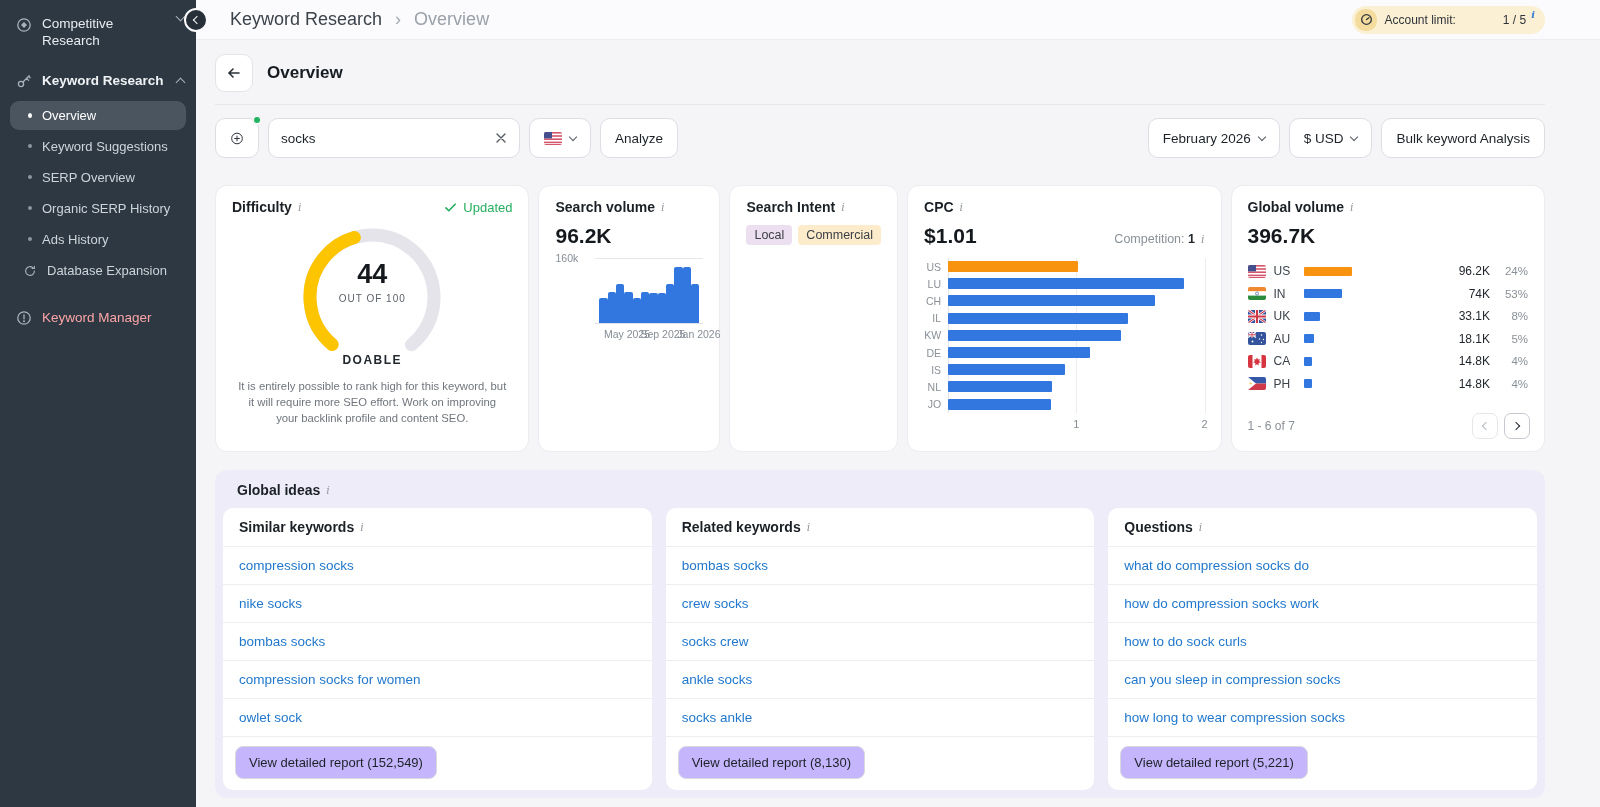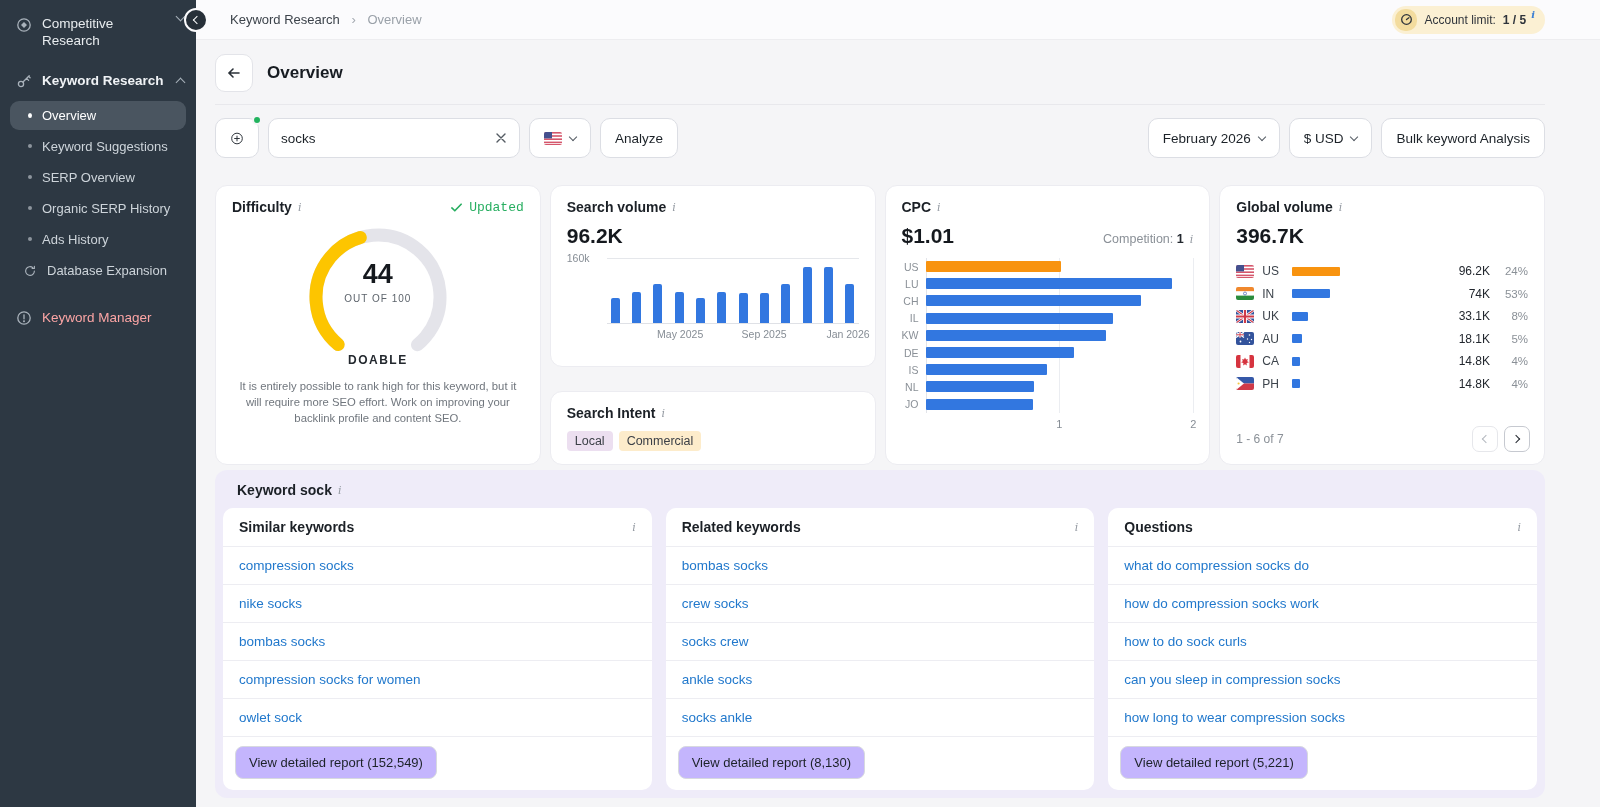--- a/index.html
+++ b/index.html
@@ -21,27 +21,27 @@
   .side-item { display:flex; align-items:center; gap:10px; padding:7px 10px 7px 18px; margin:2px 0; border-radius:9px; font-size:13px; color:#cdd4da; cursor:pointer; }
   .side-item .dot { width:4px; height:4px; border-radius:50%; background:#8d959d; flex:0 0 4px; }
   .side-item.active { background:#4a5560; color:#fff; }
   .side-item.active .dot { width:5px; height:5px; background:#fff; }
   .side-item .sicon { width:14px; height:14px; flex:0 0 14px; margin-left:-5px; }
 
   
   .main { flex:1; display:flex; flex-direction:column; min-width:0; }
   .topbar { height:40px; background:#fbfbfd; border-bottom:1px solid #ededf0; display:flex; align-items:center; padding:0 55px 0 34px; }
   .collapse-btn { position:absolute; left:196px; top:20px; transform:translate(-50%,-50%); width:24px; height:24px; border-radius:50%; background:#273039; border:2px solid #fbfbfd; color:#fff; display:flex; align-items:center; justify-content:center; cursor:pointer; z-index:5; }
-  .crumb { font-size:13px; }
+  .crumb { font-size:18px; }
   .crumb .parent { color:#3c434b; cursor:pointer; }
   .crumb .sep { color:#a4aab2; margin:0 8px; }
   .crumb .current { color:#9aa1a9; }
   .acct { margin-left:auto; background:#fbf0d3; border-radius:14px; display:flex; align-items:center; gap:7px; padding:3px 10px 3px 3px; font-size:12px; color:#2f343b; }
   .acct-chip { background:#f3dc9e; border-radius:10px; width:22px; height:22px; display:flex; align-items:center; justify-content:center; color:#2f343b; }
-  .acct b { font-weight:700; }
+  .acct b { font-weight:400;margin-left:40px; }
   .acct .sup { color:#3b7fd4; font:italic 700 10px "DejaVu Serif", serif; align-self:flex-start; margin-left:-2px; }
 
   .content { flex:1; padding:12px 55px 0 19px; overflow:hidden; }
   .page-head { display:flex; align-items:center; gap:14px; padding:2px 0 12px 0; border-bottom:1px solid #e8e8ec; }
   .back-btn { width:38px; height:38px; background:#fff; border:1px solid #e3e4e9; border-radius:10px; display:flex; align-items:center; justify-content:center; font-size:17px; color:#2a3037; cursor:pointer; }
   .page-title { font-size:17px; font-weight:700; color:#171c22; }
 
   .toolbar { display:flex; align-items:center; gap:9px; margin-top:13px; }
   .btn { background:#fff; border:1px solid #dcdee4; border-radius:10px; height:40px; display:flex; align-items:center; justify-content:center; gap:8px; font-size:13.5px; color:#1c2228; padding:0 14px; cursor:pointer; white-space:nowrap; }
   .plus-btn { width:44px; position:relative; }
@@ -53,27 +53,27 @@
   .right-tools { margin-left:auto; display:flex; gap:9px; }
   .flag { width:18px; height:13px; border-radius:2px; overflow:hidden; display:inline-block; box-shadow:0 0 0 1px rgba(0,0,0,.08) inset; flex:0 0 18px; }
 
   
   .cards { display:grid; grid-template-columns:repeat(4,1fr); gap:9px; margin-top:27px; height:267px; }
   .card { background:#fff; border:1px solid #ececf1; border-radius:12px; padding:13px 16px; position:relative; }
   .card-title { font-size:14px; font-weight:700; color:#1b2026; display:flex; align-items:center; }
   .info { font:italic 11px "DejaVu Serif", serif; color:#959ba3; margin-left:6px; cursor:pointer; }
   .big { font-size:21px; font-weight:700; color:#15191e; margin-top:9px; }
 
-  .mid-col { display:flex; flex-direction:column; gap:24px; }
+  .mid-col { display:flex; flex-direction:row; gap:9px; }
   .sv-card { flex:0 0 182px; }
   .si-card { flex:1; }
 
   
   .diff-head { display:flex; align-items:center; justify-content:space-between; }
-  .updated { color:#27ae60; font-size:13px; display:flex; align-items:center; gap:6px;font-family:Liberation Mono, monospace; }
+  .updated { color:#27ae60; font-size:13px; display:flex; align-items:center; gap:6px; }
   .gauge-wrap { width:170px; margin:2px auto 0; position:relative; }
   .gauge-center { position:absolute; left:0; right:0; top:44px; text-align:center; }
   .gauge-score { font-size:27px; font-weight:700; color:#15191e; line-height:1; }
   .gauge-sub { font-size:10px; letter-spacing:1px; color:#5c636b; margin-top:5px; }
   .gauge-verdict { text-align:center; font-size:12px; font-weight:700; letter-spacing:1.5px; color:#23282e; margin-top:-14px; }
   .diff-desc { font-size:11.3px; color:#70767d; text-align:center; line-height:1.4; margin-top:12px; padding:0 6px; }
 
   
   .sv-chart { margin:10px 0 0 40px; position:relative; height:66px; border-bottom:1px solid #dfe1e6; }
   .sv-grid { position:absolute; left:0; right:0; top:0; height:1px; background:#e5e7eb; }
@@ -122,21 +122,21 @@
   .pg-btn.next { border:1px solid #c6c9d0; color:#22272e; }
   .pg-chev { width:6px; height:6px; border-right:1.6px solid currentColor; border-bottom:1.6px solid currentColor; }
   .pg-chev.left { transform:rotate(135deg); margin-left:2px; }
   .pg-chev.right { transform:rotate(-45deg); margin-right:2px; }
 
   
   .ideas { background:#efecf9; border-radius:12px; margin-top:18px; padding:10px 8px 8px; }
   .ideas-title { font-size:14px; font-weight:700; color:#1b2026; display:flex; align-items:center; padding:2px 14px 10px; }
   .ideas-grid { display:grid; grid-template-columns:repeat(3,1fr); gap:14px; }
   .kw-card { background:#fff; border-radius:10px; overflow:hidden; }
-  .kw-head { padding:11px 16px; font-size:14px; font-weight:700; color:#1b2026; border-bottom:1px solid #ededf2; display:flex; align-items:center;justify-content:space-between; }
+  .kw-head { padding:11px 16px; font-size:14px; font-weight:700; color:#1b2026; border-bottom:1px solid #ededf2; display:flex; align-items:center; }
   .kw-row { padding:11px 16px; font-size:13.5px; color:#2178cc; border-bottom:1px solid #ededf2; cursor:pointer; }
   .kw-foot { padding:9px 12px 11px; }
   .kw-btn { background:#c4b5fd; border:1px solid #d7d9df; border-radius:8px; padding:8px 13px; font-size:13px; font-family:inherit; color:#1c2228; cursor:pointer; }
   svg { display:block; }
 </style>
 </head>
 <body>
 
 <div class="app">
 
@@ -552,21 +552,21 @@
               <span class="pg-btn next">
                   <span class="pg-chev right"></span>
                 </span>
             </div>
           </div>
         </div>
       </div>
 
       <div class="ideas">
         <div class="ideas-title">
-          <span>Keyword sock</span>
+          <span>Global ideas</span>
             <span class="info">i</span>
         </div>
         <div class="ideas-grid">
           <div class="kw-card">
             <div class="kw-head">
               <span>Similar keywords</span>
                 <span class="info">i</span>
             </div>
             <div class="kw-rows">
                 <div class="kw-row">compression socks</div>

